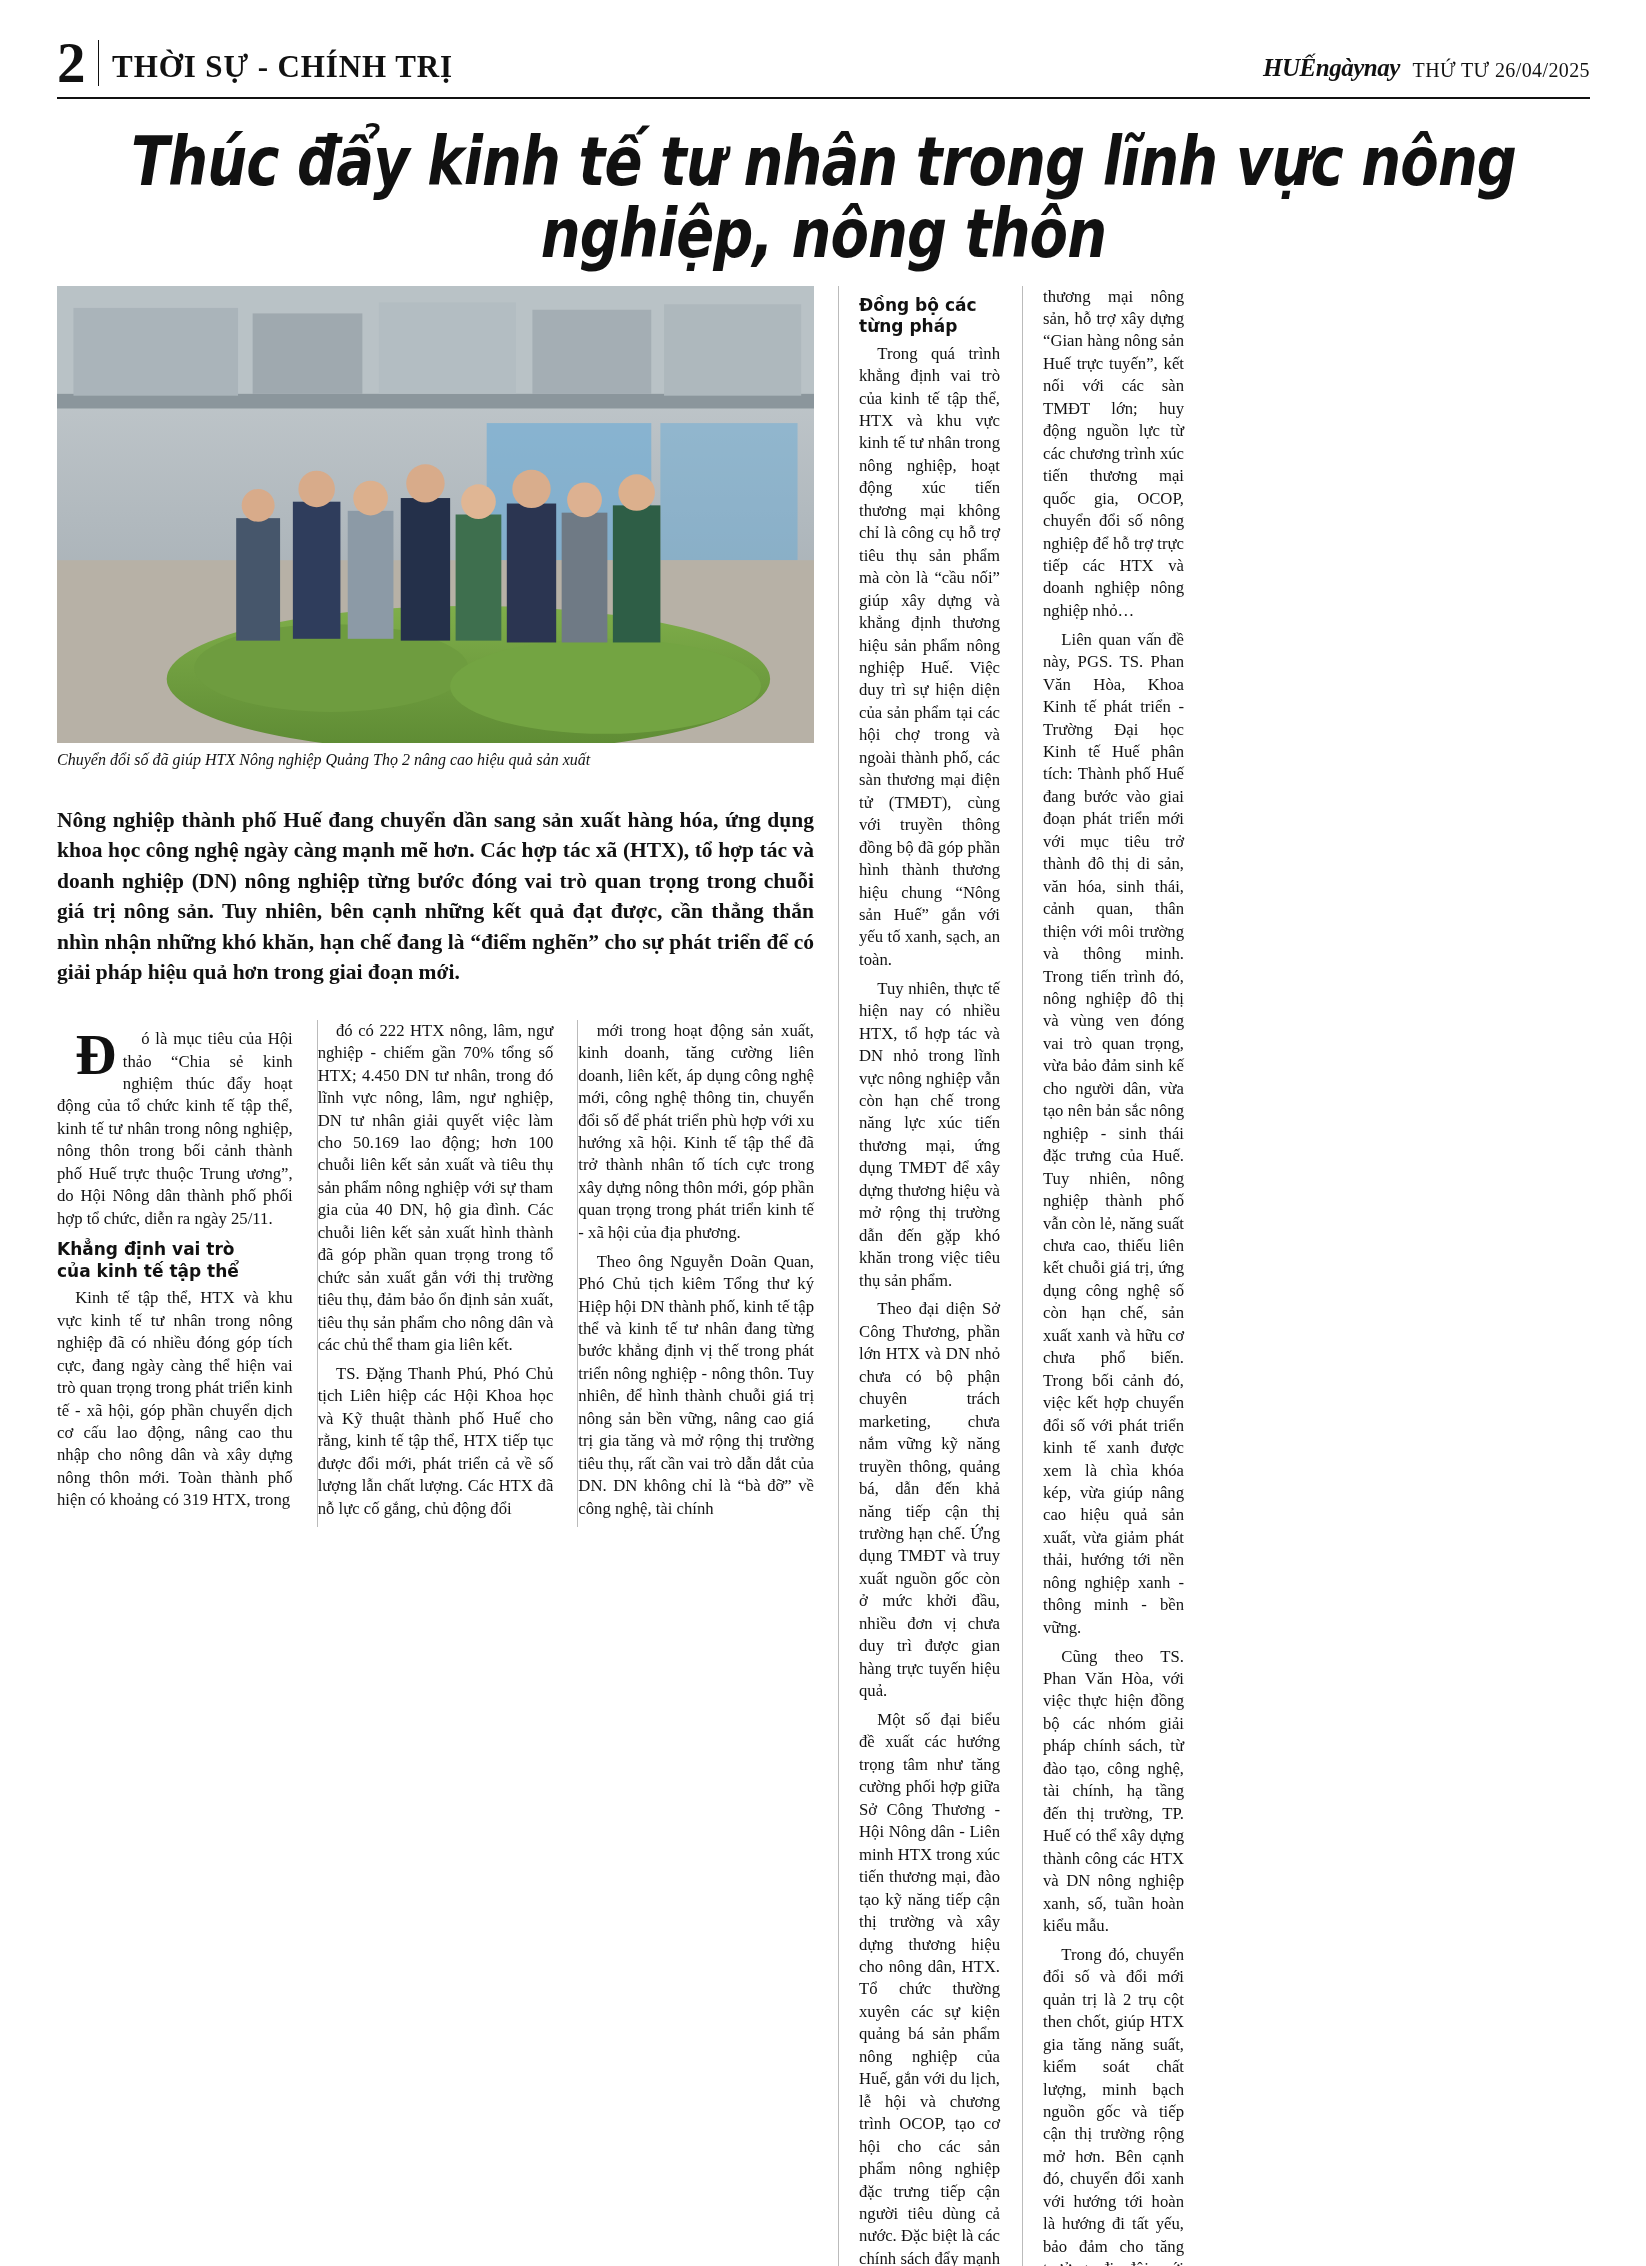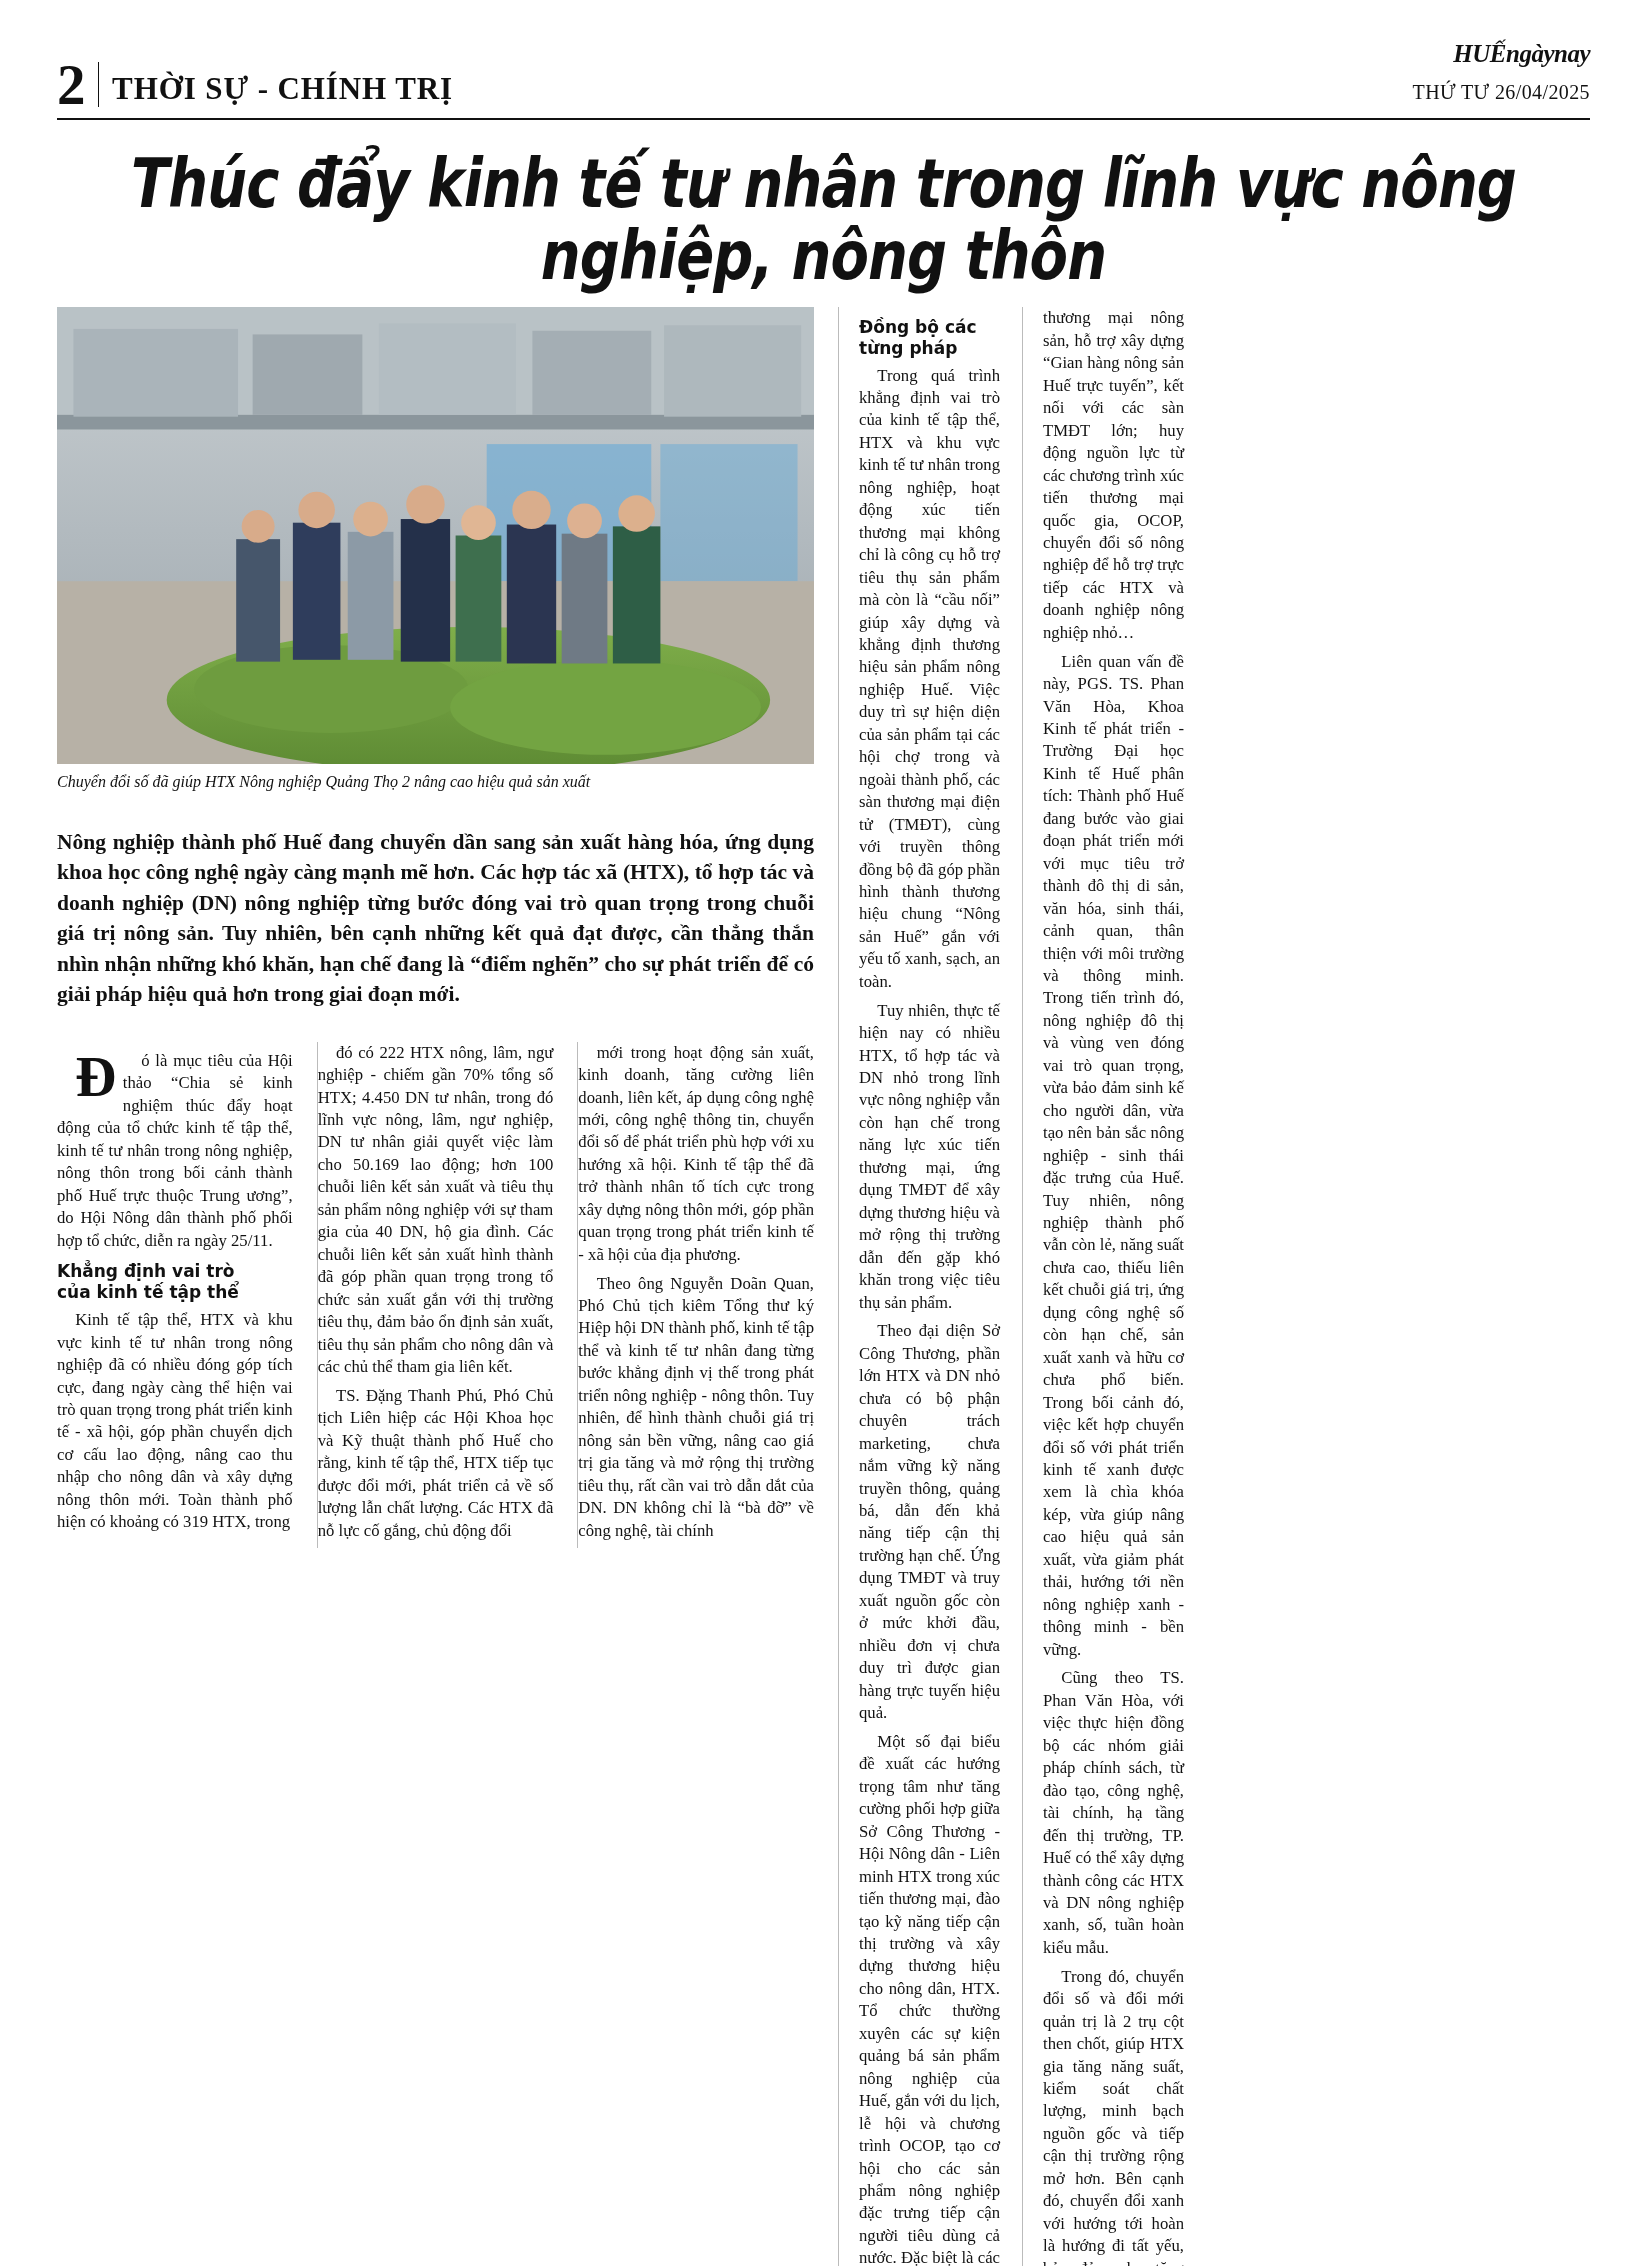--- a/index.html
+++ b/index.html
@@ -50,21 +50,20 @@
     letter-spacing: 0.9px;
     line-height: 1;
     padding-bottom: 3.7px;
     text-align: center;
   }
   .masthead-right {
     display: flex;
     align-items: flex-end;
     gap: 12.8px;
     padding-bottom: 3.7px;
-    flex-direction: column;
   }
   .brand {
     font-family: "Liberation Serif", serif;
     font-size: 25px;
     font-weight: bold;
     font-style: italic;
     letter-spacing: -0.5px;
   }
   .issue-date {
     font-family: "Liberation Serif", serif;

